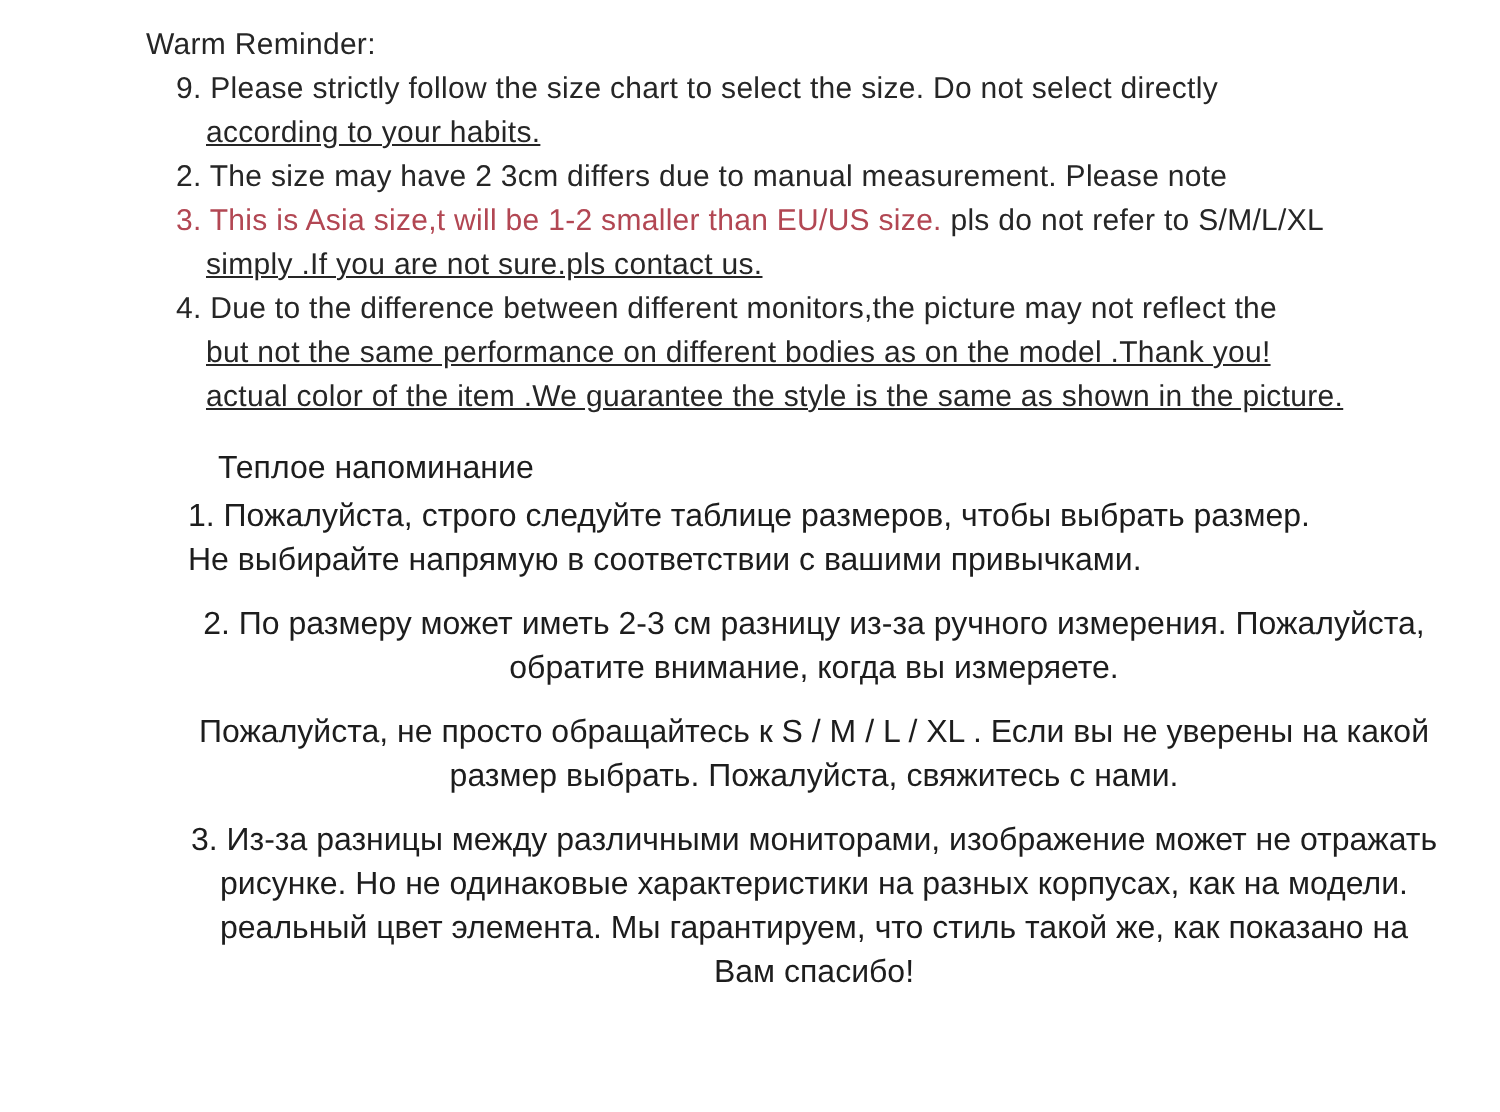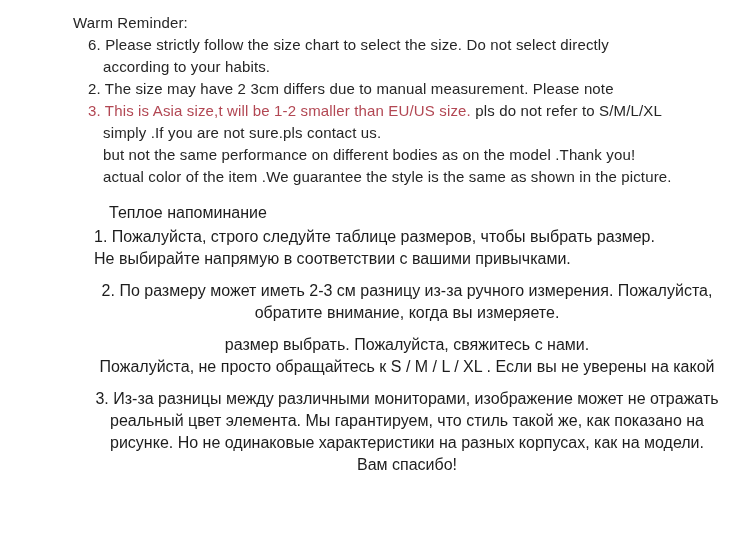--- a/index.html
+++ b/index.html
@@ -25,21 +25,21 @@
     font-size: 15px;
     line-height: 22px;
     letter-spacing: 0.15px;
     color: var(--text-en, #262626);
     white-space: nowrap;
   }
   .en-title {
     margin-left: 0;
   }
   .en-line.num  { margin-left: 15px; }
-  .en-line.cont { margin-left: 30px; }
+  .en-line.cont { margin-left: 30px; text-decoration: underline; }
   .red-en { color: var(--red-en, #b24753); }
   
   .ru-section {
     margin-left: 68px;
     margin-right: 30px;
     margin-top: 14px;
     font-family: "Liberation Sans", sans-serif;
     font-size: 16px;
     line-height: 22px;
     color: var(--text-ru, #1d1d1d);
@@ -54,47 +54,48 @@
   .red-ru { color: var(--red-ru, #b03540); }
 </style>
 </head>
 <body>
 
 <div class="page" style="--bg: #ffffff; --text-en: #262626; --text-ru: #1d1d1d; --red-en: #b24753; --red-ru: #b03540;">
 
   <section class="en-section">
     <div class="en-title">Warm Reminder:</div>
     <div>
-        <div class="en-line num"><span>6. Please strictly follow the size chart to select the size. Do not select directly</span></div>
+        <div class="en-line num"><span>9. Please strictly follow the size chart to select the size. Do not select directly</span></div>
         <div class="en-line cont"><span>according to your habits.</span></div>
         <div class="en-line num"><span>2. The size may have 2 3cm differs due to manual measurement. Please note</span></div>
         <div class="en-line num"><span class="red-en">3. This is Asia size,t will be 1-2 smaller than EU/US size.</span><span> pls do not refer to S/M/L/XL</span></div>
         <div class="en-line cont"><span>simply .If you are not sure.pls contact us.</span></div>
+        <div class="en-line num"><span>4. Due to the difference between different monitors,the picture may not reflect the</span></div>
         <div class="en-line cont"><span>but not the same performance on different bodies as on the model .Thank you!</span></div>
         <div class="en-line cont"><span>actual color of the item .We guarantee the style is the same as shown in the picture.</span></div>
       </div>
   </section>
 
   <section class="ru-section">
     <div class="ru-title">Теплое напоминание</div>
     <div>
         <div class="ru-p">
           <div class="ru-line">1. Пожалуйста, строго следуйте таблице размеров, чтобы выбрать размер.</div>
           <div class="ru-line">Не выбирайте напрямую в соответствии с вашими привычками.</div>
         </div>
         <div class="ru-p">
           <div class="ru-line">2. По размеру может иметь 2-3 см разницу из-за ручного измерения. Пожалуйста,</div>
           <div class="ru-line">обратите внимание, когда вы измеряете.</div>
         </div>
         <div class="ru-p">
+          <div class="ru-line">Пожалуйста, не просто обращайтесь к S / M / L / XL . Если вы не уверены на какой</div>
           <div class="ru-line">размер выбрать. Пожалуйста, свяжитесь с нами.</div>
-          <div class="ru-line">Пожалуйста, не просто обращайтесь к S / M / L / XL . Если вы не уверены на какой</div>
         </div>
         <div class="ru-p">
           <div class="ru-line">3. Из-за разницы между различными мониторами, изображение может не отражать</div>
+          <div class="ru-line">рисунке. Но не одинаковые характеристики на разных корпусах, как на модели.</div>
           <div class="ru-line">реальный цвет элемента. Мы гарантируем, что стиль такой же, как показано на</div>
-          <div class="ru-line">рисунке. Но не одинаковые характеристики на разных корпусах, как на модели.</div>
           <div class="ru-line">Вам спасибо!</div>
         </div>
       </div>
   </section>
 
 </div>
 
 </body></html>

